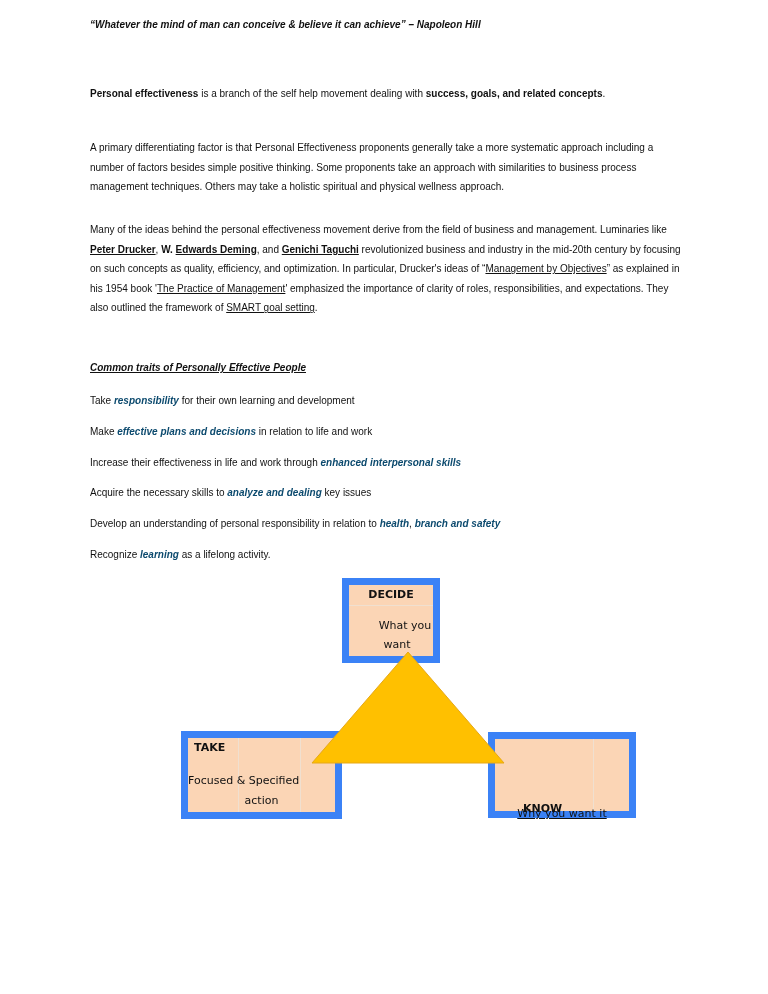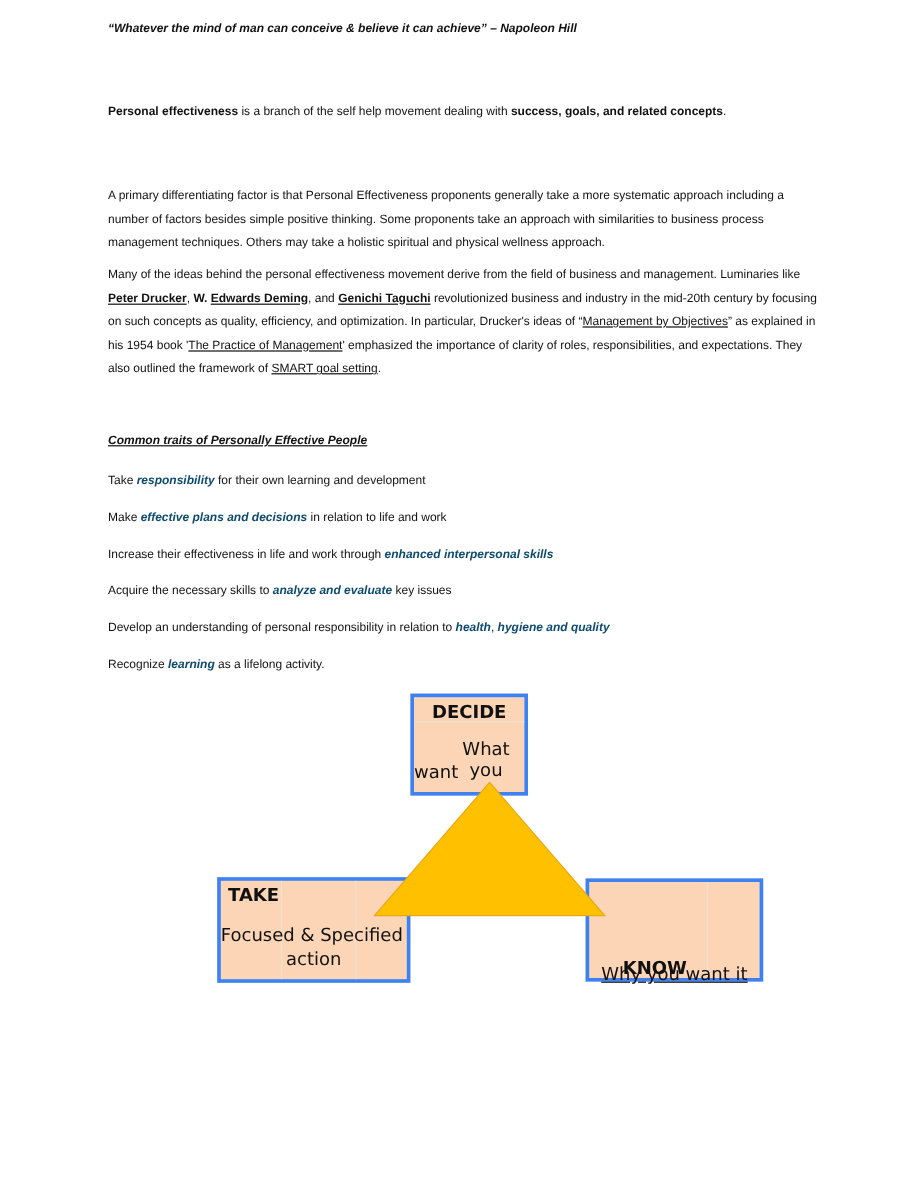--- a/index.html
+++ b/index.html
@@ -5,50 +5,50 @@
   html, body { margin:0; padding:0; background:#ffffff; }
   body { width:768px; height:994px; position:relative; overflow:hidden;
          font-family:"Liberation Sans", sans-serif; color:#111; }
   .quote { position:absolute; left:90px; top:19px; font-size:10px; font-weight:bold; font-style:italic; white-space:nowrap; }
   p { margin:0; font-size:10px; line-height:19.6px; }
   .para { position:absolute; left:90px; width:595px; }
   .b { font-weight:bold; }
   .u { text-decoration:underline; }
   .hl { color:#0c4a6e; font-weight:bold; font-style:italic; }
   .heading { font-weight:bold; font-style:italic; text-decoration:underline; }
-  .box { position:absolute; background:#fbd5b5; border:3px solid #3b82f6; box-sizing:border-box;
-         font-family:"DejaVu Sans", sans-serif; font-size:15px; color:#111; }
+  .box { position:absolute; background:#fbd5b5; border:7px solid #3b82f6; box-sizing:border-box;
+         font-family:"DejaVu Sans", sans-serif; font-size:11px; color:#111; }
   .tri { position:absolute; left:0; top:0; }
 </style>
 </head>
 <body>
 
 <div class="quote">“Whatever the mind of man can conceive &amp; believe it can achieve” – Napoleon Hill</div>
 
 <p class="para" style="top:84px;"><span class="b">Personal effectiveness</span><span> is a branch of the self help movement dealing with </span><span class="b">success, goals, and related concepts</span><span>.</span></p>
 
-<p class="para" style="top:154px;">A primary differentiating factor is that Personal Effectiveness proponents generally take a more systematic approach including a number of factors besides simple positive thinking. Some proponents take an approach with similarities to business process management techniques. Others may take a holistic spiritual and physical wellness approach.</p>
+<p class="para" style="top:138px;">A primary differentiating factor is that Personal Effectiveness proponents generally take a more systematic approach including a number of factors besides simple positive thinking. Some proponents take an approach with similarities to business process management techniques. Others may take a holistic spiritual and physical wellness approach.</p>
 
 <p class="para" style="top:220px;"><span>Many of the ideas behind the personal effectiveness movement derive from the field of business and management. Luminaries like </span><span class="b u">Peter Drucker</span><span>, </span><span class="b">W. </span><span class="b u">Edwards Deming</span><span>, and </span><span class="b u">Genichi Taguchi</span><span> revolutionized business and industry in the mid-20th century by focusing on such concepts as quality, efficiency, and optimization. In particular, Drucker's ideas of “</span><span class="u">Management by Objectives</span><span>” as explained in his 1954 book '</span><span class="u">The Practice of Management</span><span>' emphasized the importance of clarity of roles, responsibilities, and expectations. They also outlined the framework of </span><span class="u">SMART goal setting</span><span>.</span></p>
 
 <p class="para heading" style="top:358px;">Common traits of Personally Effective People</p>
 
 <p class="para" style="top:391px;"><span>Take </span><span class="hl">responsibility</span><span> for their own learning and development</span></p>
 <p class="para" style="top:422px;"><span>Make </span><span class="hl">effective plans and decisions</span><span> in relation to life and work</span></p>
 <p class="para" style="top:453px;"><span>Increase their effectiveness in life and work through </span><span class="hl">enhanced interpersonal skills</span><span></span></p>
-<p class="para" style="top:483px;"><span>Acquire the necessary skills to </span><span class="hl">analyze and evaluate</span><span> key issues</span></p>
-<p class="para" style="top:514px;"><span>Develop an understanding of personal responsibility in relation to </span><span class="hl">health</span><span>, </span><span class="hl">hygiene and quality</span></p>
+<p class="para" style="top:483px;"><span>Acquire the necessary skills to </span><span class="hl">analyze and dealing</span><span> key issues</span></p>
+<p class="para" style="top:514px;"><span>Develop an understanding of personal responsibility in relation to </span><span class="hl">health</span><span>, </span><span class="hl">branch and safety</span></p>
 <p class="para" style="top:545px;"><span>Recognize </span><span class="hl">learning</span><span> as a lifelong activity.</span></p>
 
 <div>
   <div class="box" style="left:342px; top:578px; width:98px; height:85px;">
     <div style="position:absolute; left:0; right:0; top:3px; text-align:center; font-weight:bold;">DECIDE</div>
     <div style="position:absolute; left:0; right:0; top:20px; border-top:1px solid #f0e0d0;"></div>
     <div style="position:absolute; left:0; right:0; top:34px; text-align:center;padding-left:28px;">What you</div>
-    <div style="position:absolute; left:0; right:0; top:53px; text-align:left;">want</div>
+    <div style="position:absolute; left:12px; right:0; top:53px; text-align:center;">want</div>
   </div>
 
   <div class="box" style="left:181px; top:731px; width:161px; height:88px;">
     <div style="position:absolute; left:6px; top:3px; font-weight:bold;">TAKE</div>
     <div style="position:absolute; left:50px; top:0; bottom:0; border-left:1px solid #f0e0d0;"></div>
     <div style="position:absolute; left:112px; top:0; bottom:0; border-left:1px solid #f0e0d0;"></div>
     <div style="position:absolute; left:0; right:0; top:36px; text-align:left;">Focused &amp; Specified</div>
     <div style="position:absolute; left:0; right:0; top:56px; text-align:center;">action</div>
   </div>
 

